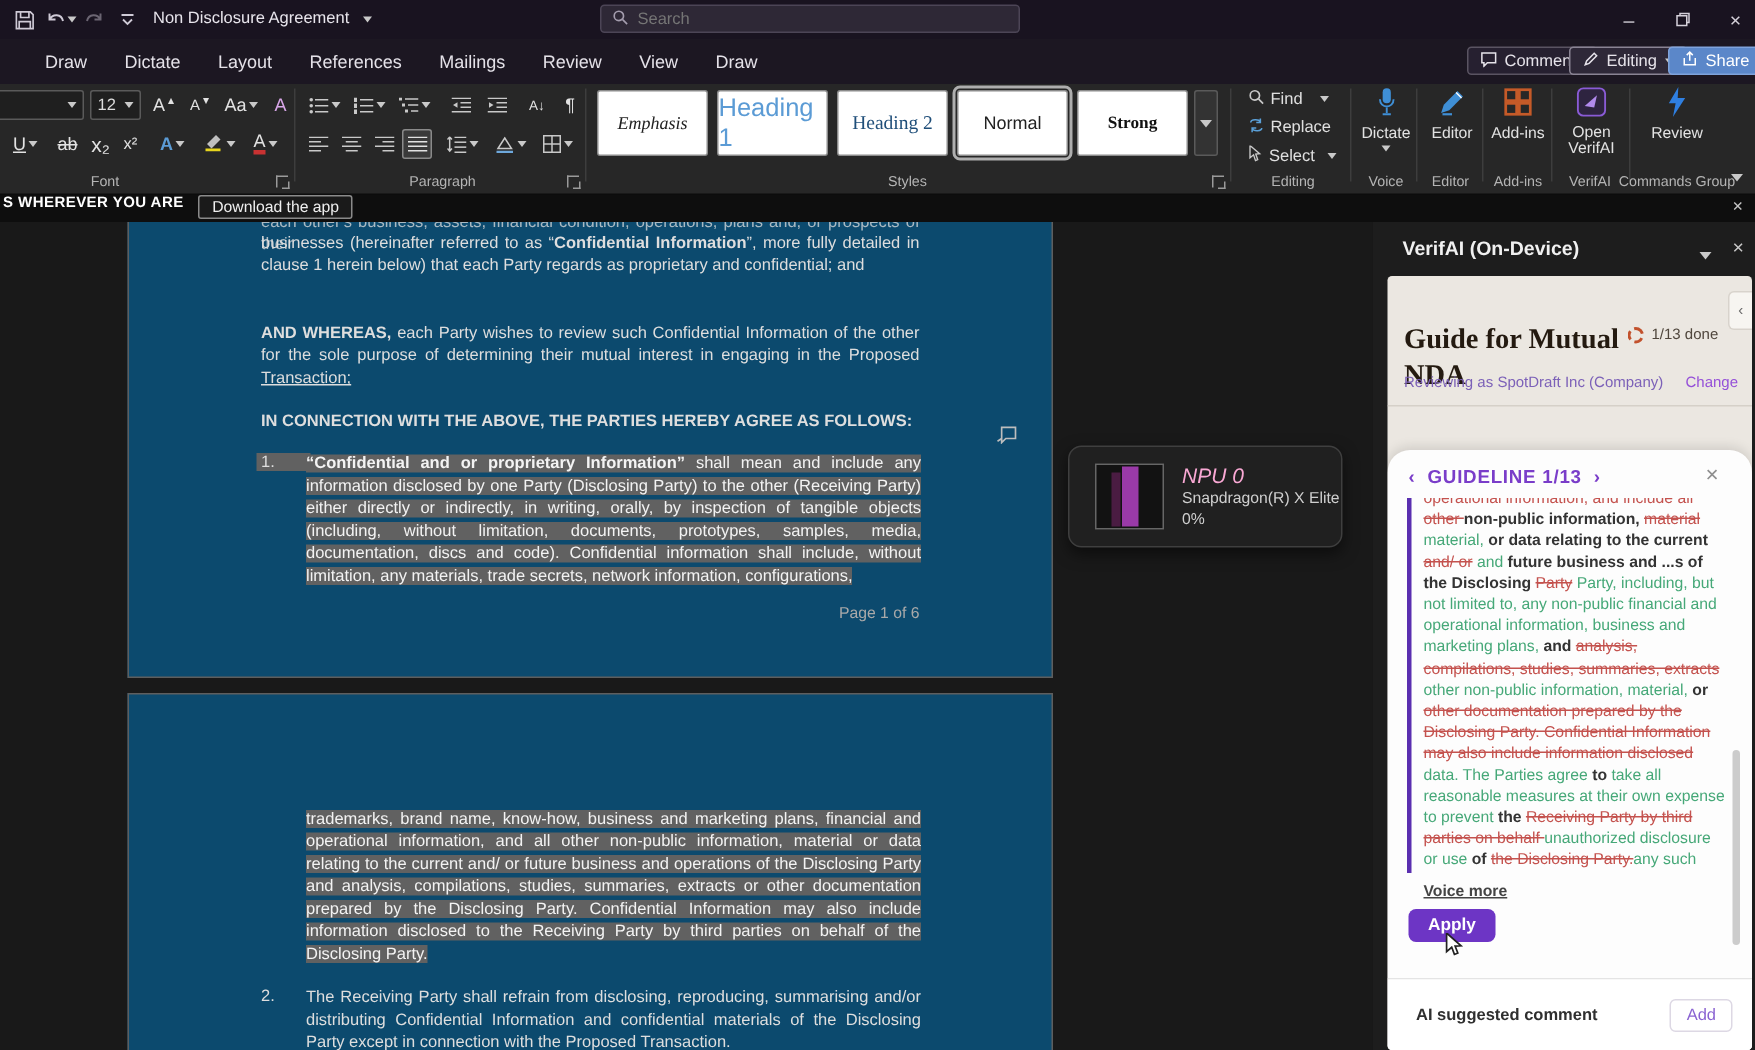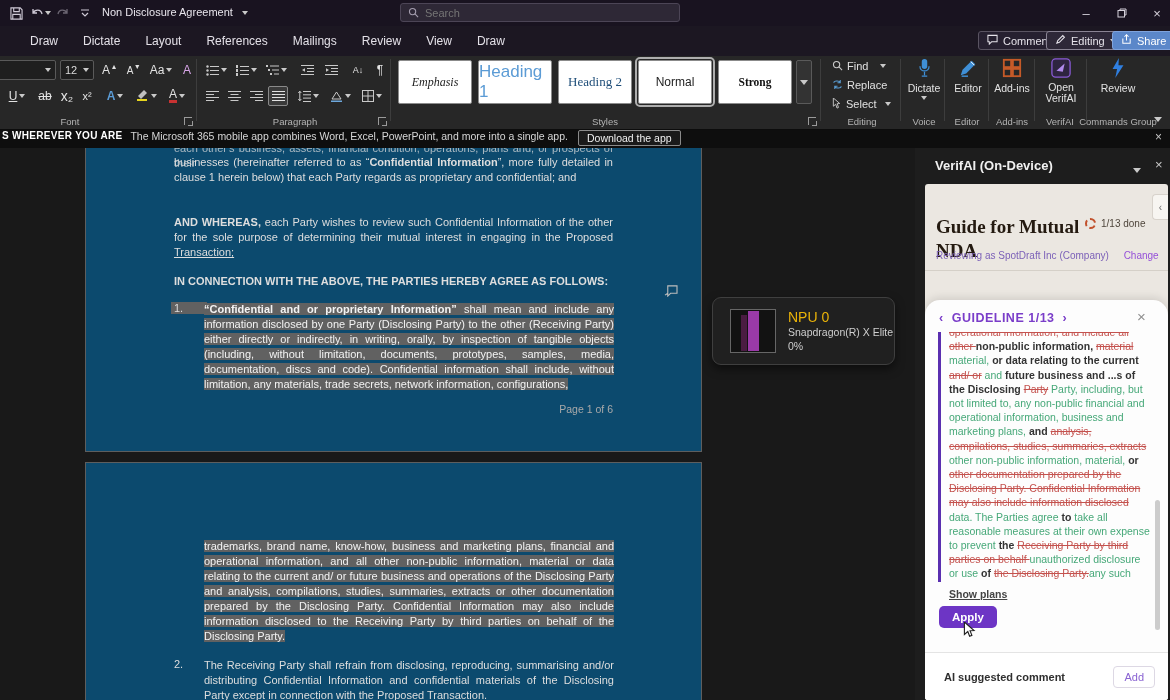--- a/index.html
+++ b/index.html
@@ -48,21 +48,21 @@
   .page { position:absolute; left:85px; width:617px; background:#0c4a6e; border:1px solid #5e5e5e; }
   .doc-t { position:absolute; color:#dedede; font-size:11px; line-height:15px; text-align:justify; }
   .sel { background:#616161; color:#f3f3f3; }
   .numcell { position:absolute; width:30px; font-size:11px; color:#dedede; }
   #page-label { position:absolute; color:#a9a9a9; font-size:10.5px; }
 
   
   #npu { left:712px; top:297px; width:183px; height:68px; background:#202020; border:1px solid #3f3f3f; border-radius:9px; box-shadow:0 4px 10px rgba(0,0,0,.5); display:flex; align-items:center; padding:0 0 0 17px; gap:12px; }
   #npu-graph { width:46px; height:44px; background:#121212; border:1px solid #666; position:relative; overflow:hidden; }
   .npu-bar { position:absolute; bottom:1px; }
-  #npu-name { font-size:14px; color:#eab308; }
+  #npu-name { font-size:14px; color:#f9a8d4;font-style:italic; }
   .npu-sub { font-size:10.5px; color:#cfcfcf; line-height:14px; }
 
   
   #panel { left:915px; top:148px; width:255px; height:552px; background:#1d1d1d; }
   #panel-header { position:absolute; left:0; top:0; width:255px; height:35px; display:flex; align-items:center; }
   #panel-title { margin-left:20px; font-size:13px; font-weight:bold; color:#f0f0f0; }
   #card { position:absolute; left:10px; top:36px; width:243px; height:516px; background:#ebe7e1; border-radius:3px; overflow:hidden; }
   #nda-title { position:absolute; left:11px; top:8px; width:160px; font-family:"Liberation Serif",serif; font-weight:bold; font-size:19px; line-height:24px; color:#241a10;margin-top:23px; }
   #progress { position:absolute; left:160px; top:34px; display:flex; align-items:center; gap:5px; font-size:10px; color:#4f463c; }
   #spinner { width:11px; height:11px; border:2px dashed #c2512c; border-radius:50%; }
@@ -444,21 +444,20 @@
           <path d="M9 0 L2 12 H7 L5 22 L14 8 H8.5 Z" fill="#2f7fe0"></path>
         </svg></span>
     <span>Review</span>
   </div>
   <div class="grp-label" style="left:1072px;width:92px">Commands Group</div>
   <div style="position:absolute;left:1154px;top:52px"><span class="chev chev-lg"></span></div>
 </div>
 
 <div id="banner" class="abs">
   <b style="margin-left:2px">S WHEREVER YOU ARE</b>
-  <span style="margin-left:8px">The Microsoft 365 mobile app combines Word, Excel, PowerPoint, and more into a single app.</span>
   <span id="banner-btn">Download the app</span>
   <span style="position:absolute;right:8px;color:#c5c5c5;font-size:12px">×</span>
 </div>
 
 <div id="doc-area" class="abs">
 
   <div class="page" style="top:-14px;height:318px">
     <div class="doc-t" style="left:88px;top:6px;width:439px;opacity:.75">each other's business, assets, financial condition, operations, plans and, or prospects of their</div>
     <div class="doc-t" style="left:88px;top:20px;width:439px"><span>businesses (hereinafter referred to as “</span><b>Confidential Information</b><span>”, more fully detailed in clause 1 herein below) that each Party regards as proprietary and confidential; and</span></div>
     <div class="doc-t" style="left:88px;top:80px;width:439px"><b>AND WHEREAS,</b><span> each Party wishes to review such Confidential Information of the other for the sole purpose of determining their mutual interest in engaging in the Proposed </span><span style="text-decoration:underline">Transaction;</span></div>
@@ -517,21 +516,21 @@
         <span>›</span>
       </div>
       <span id="guideline-close">×</span>
 
       <div id="redline">
         <div id="redline-inner">
           <span class="rl-del">operational information, and include all other </span><span class="rl-n">non-public information, </span><span class="rl-del">material</span><span class="rl-ins"> material, </span><span class="rl-n">or data relating to the current </span><span class="rl-del">and/ or</span><span class="rl-ins"> and</span><span class="rl-n"> future business and ...s of the Disclosing </span><span class="rl-del">Party</span><span class="rl-ins"> Party, including, but not limited to, any non-public financial and operational information, business and marketing plans, </span><span class="rl-n">and </span><span class="rl-del">analysis, compilations, studies, summaries, extracts </span><span class="rl-ins">other non-public information, material, </span><span class="rl-n">or </span><span class="rl-del">other documentation prepared by the Disclosing Party. Confidential Information may also include information disclosed </span><span class="rl-ins">data. The Parties agree </span><span class="rl-n">to </span><span class="rl-ins">take all reasonable measures at their own expense to prevent </span><span class="rl-n">the </span><span class="rl-del">Receiving Party by third parties on behalf </span><span class="rl-ins">unauthorized disclosure or use </span><span class="rl-n">of </span><span class="rl-del">the Disclosing Party.</span><span class="rl-ins">any such Confidential Information.</span>
         </div>
       </div>
 
-      <span id="show-more">Show plans</span>
+      <span id="show-more">Voice more</span>
       <button id="apply-btn">Apply</button>
       <span id="cursor-ic">
         <svg width="13" height="17" viewBox="0 0 11 15">
             <path d="M1 0 L1 11 L4 8.4 L5.6 12.6 L7.6 11.8 L6 7.7 L9.5 7.5 Z" fill="#fff" stroke="#222" stroke-width="1"></path>
           </svg>
       </span>
       <div id="sheet-scrollbar"></div>
       <div id="sheet-divider"></div>
       <div id="ai-row">
         <span id="ai-label">AI suggested comment</span>

